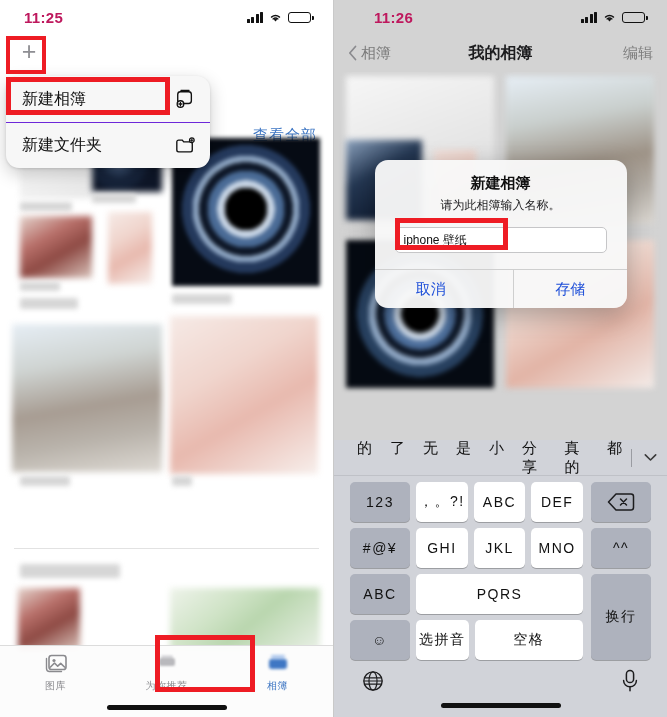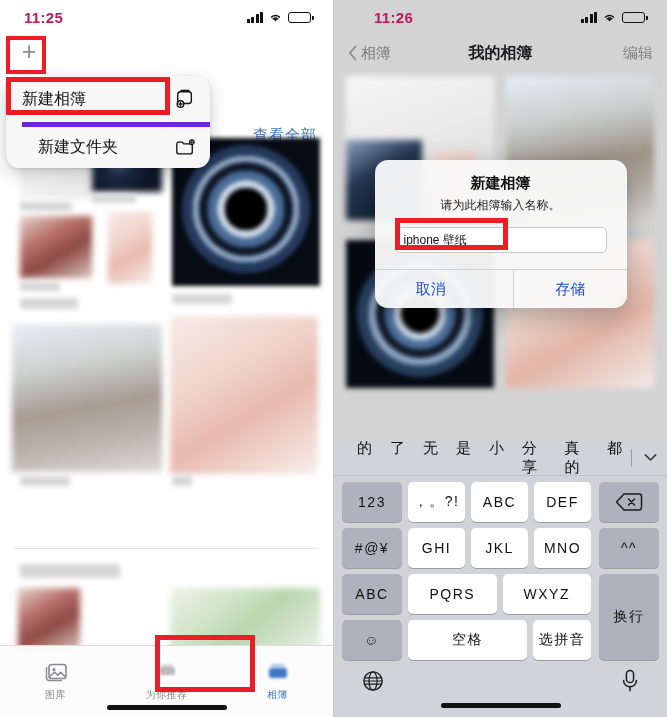--- a/index.html
+++ b/index.html
@@ -48,21 +48,21 @@
   .ctx-menu {
     position: absolute; left: 6px; top: 76px; width: 204px;
     background: #f7f7f7; border-radius: 13px; z-index: 32;
     box-shadow: 0 6px 18px rgba(0,0,0,.20), 0 1px 3px rgba(0,0,0,.12);
     overflow: hidden;
   }
   .ctx-item {
     height: 46px; display: flex; align-items: center; justify-content: space-between;
     padding: 0 14px 0 16px; font-size: 16px; color: #111;
   }
-  .ctx-item + .ctx-item { border-top: 5px solid #6d28d9; margin-left: 16px; }
+  .ctx-item + .ctx-item { border-top: 1px solid #6d28d9; }
   .ctx-ico { width: 22px; height: 20px; color: #111; }
   .hl-newalbum {
     position: absolute; left: 6px; top: 77px; width: 164px; height: 38px;
     border: 5px solid #ee1c24; z-index: 42;
   }
 
   .left-content { position: absolute; inset: 76px 0 0 0; z-index: 5; }
   .seeall {
     position: absolute; right: 16px; top: 50px; font-size: 15px;
     color: #3f77c4; letter-spacing: 1px; filter: blur(.3px);
@@ -85,21 +85,21 @@
   .ph.food { background: linear-gradient(150deg,#e4d3cc 0%,#b8706a 35%,#8e4a44 60%,#d9c3bb 100%); }
   .ph.map { background: linear-gradient(140deg,#eef3ea 0%,#cfe3c6 35%,#b9d6ae 55%,#e9f0e6 100%); }
   .cap { position: absolute; background: #d6d6d6; filter: blur(2.5px); border-radius: 2px; }
 
   .divider-line { position: absolute; left: 14px; right: 14px; height: 1px; background: #e2e2e2; }
 
   
   .tabbar {
     position: absolute; left: 0; right: 0; bottom: 0; height: 72px;
     background: rgba(252,252,252,.96); border-top: 1px solid #dcdcdc;
-    display: flex; align-items: flex-start; padding-top: 11px; z-index: 20;
+    display: flex; align-items: flex-start; padding-top: 2px; z-index: 20;
   }
   .tab { flex: 1; display: flex; flex-direction: column; align-items: center; gap: 5px; }
   .tab .ti { height: 26px; display: flex; align-items: flex-end; }
   .tab .tl { font-size: 10px; color: #8a8a8e; filter: blur(.5px); letter-spacing: .5px; }
   .tab.active .tl { color: #3f77c4; }
   .hl-tab {
     position: absolute; left: 155px; bottom: 25px; width: 100px; height: 57px;
     border: 5px solid #ee1c24; z-index: 45;
   }
   .home-ind {
@@ -155,21 +155,21 @@
   .chev { width: 17px; height: 17px; color: #3a3a3a; }
   .key { height: 40px; border-radius: 5px; background: #fff; display: flex;
          align-items: center; justify-content: center; font-size: 14px; color: #111;
          box-shadow: 0 1px 0 rgba(0,0,0,.25); letter-spacing: 1.5px; }
   .key.fn { background: #aeb2bd; }
   .key.w1 { width: 60px; }
   .key.w2 { flex: 1; }
   .key.space { flex: 2.06; }
   .key.tall { height: 86px; }
   .kcol-right { width: 60px; display: flex; flex-direction: column; gap: 6px; }
-  .kb-main { display: flex; padding: 0 8px; gap: 8px; margin-top: 6px; }
+  .kb-main { display: flex; padding: 0 16px; gap: 8px; margin-top: 6px; }
   .kb-left { flex: 1; }
   .krow-inner { display: flex; gap: 6px; }
   .krow-inner + .krow-inner { margin-top: 6px; }
 
   .kb-bottom { height: 56px; position: relative; }
   .globe-ico { position: absolute; left: 28px; top: 10px; width: 22px; height: 22px; color: #1c1c1e; }
   .mic-ico { position: absolute; right: 28px; top: 9px; width: 18px; height: 24px; color: #1c1c1e; }
   .r-home-ind { position: absolute; left: 50%; transform: translateX(-50%); bottom: 8px;
     width: 120px; height: 5px; background: #111; border-radius: 3px; }
 </style>
@@ -375,27 +375,26 @@
           <div class="krow-inner">
             <div class="key fn w1">#@¥</div>
             <div class="key w2">GHI</div>
             <div class="key w2">JKL</div>
             <div class="key w2">MNO</div>
           </div>
 
           <div class="krow-inner">
             <div class="key fn w1">ABC</div>
             <div class="key w2">PQRS</div>
-            <div class="key w2">WXYZ</div>
           </div>
 
           <div class="krow-inner">
             <div class="key fn w1">☺</div>
+            <div class="key w2">选拼音</div>
             <div class="key space">空格</div>
-            <div class="key w2">选拼音</div>
           </div>
 
         </div>
 
         <div class="kcol-right">
           <div class="key fn" style="height:40px;">
             <svg width="28" height="20" viewBox="0 0 28 20">
               <path d="M9 2h15a2.5 2.5 0 0 1 2.5 2.5v11A2.5 2.5 0 0 1 24 18H9L1.5 10z" fill="none" stroke="#1c1c1e" stroke-width="1.5" stroke-linejoin="round"></path>
               <path d="M13.5 7l6 6M19.5 7l-6 6" stroke="#1c1c1e" stroke-width="1.5" stroke-linecap="round"></path>
             </svg>

